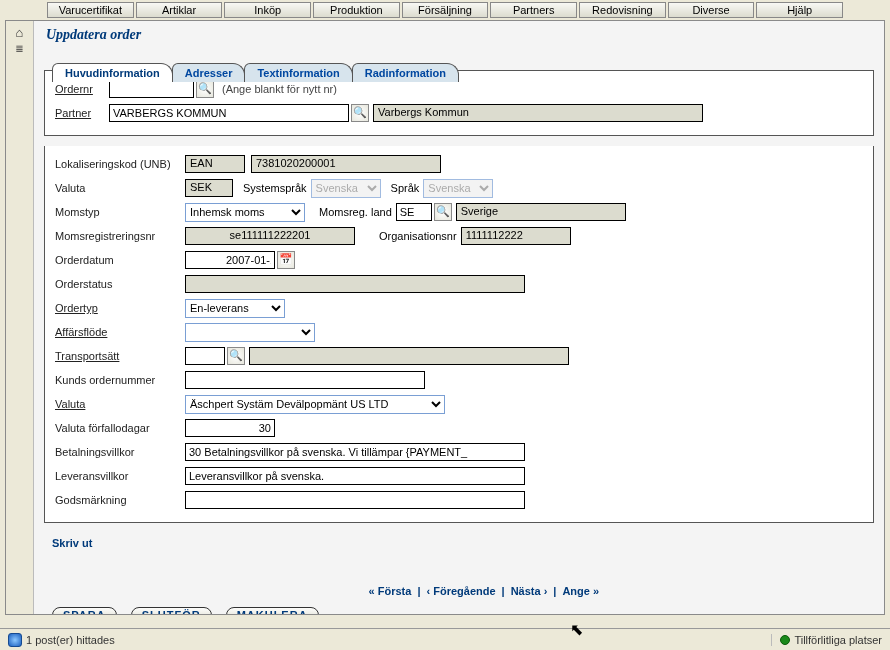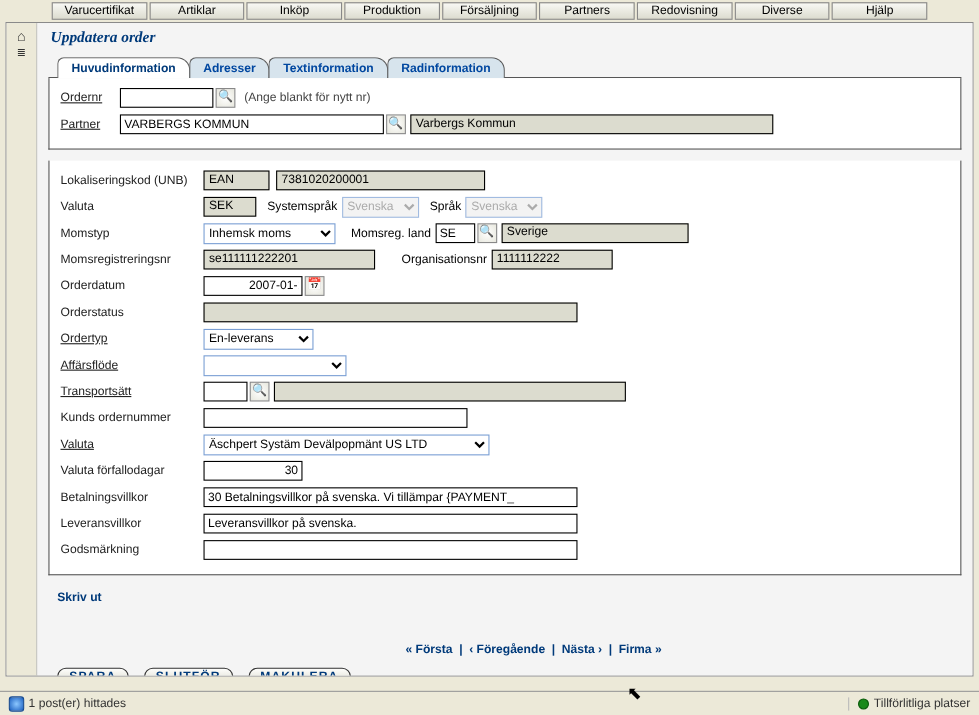--- a/index.html
+++ b/index.html
@@ -5,21 +5,21 @@
   * { box-sizing: border-box; font-family: Tahoma, Verdana, sans-serif; font-size: 11px; }
   body { margin: 0; padding: 0; background: #ece9d8; width: 890px; height: 650px; overflow: hidden; }
   .top-menu { display: flex; padding: 2px 46px; background: #ece9d8; }
   .top-menu-item { flex: 1; text-align: center; background: linear-gradient(#f8f8f4, #dcdccf); border: 1px solid #888; padding: 1px 4px; margin: 0 1px; cursor: pointer; }
   .main-area { display: flex; height: 595px; background: #f4f4f4; border: 1px solid #8a8a8a; margin: 0 5px; }
   .left-gutter { width: 28px; background: #ece9d8; border-right: 1px solid #bbb; padding-top: 4px; text-align: center; }
   .left-gutter span { display:block; font-size:13px; color:#333; line-height:16px;}
   .content { flex: 1; padding: 4px 10px 6px 10px; overflow: hidden; background:#f4f4f4;}
   .page-title { font-size: 14px; font-weight: bold; color: #003a7a; margin: 2px 0 8px 2px; font-family: Georgia, serif; font-style: italic;}
   .tabs { display: flex; align-items: flex-end; border-bottom: 1px solid #555; padding-left: 8px;}
-  .tab { padding: 3px 12px 3px 12px; margin-right: -1px; border: 1px solid #555; border-bottom: none; border-radius: 6px 12px 0 0; position: relative; top: 1px; cursor: pointer;}
+  .tab { padding: 3px 12px 3px 12px; margin-right: -1px; border: 1px solid #555; border-bottom: none; border-radius: 6px 12px 0 0; position: relative; top: 12px; cursor: pointer;}
   .tab.active { background: #fff; font-weight: bold; color: #003a7a;}
   .tab.inactive { background: #d7e4ed; color: #0047a0; font-weight: bold;}
   .panel { background: #fff; border: 1px solid #555; border-top: none; padding: 8px 10px; margin-bottom: 10px;}
   .row { display: flex; align-items: center; margin-bottom: 4px; min-height: 20px;}
   .lbl { width: 130px; color: #222; }
   .lbl-u { text-decoration: underline; }
   input.text { border: 1px solid #000; height: 18px; padding: 1px 3px; background: #fff; }
   select { border: 1px solid #7a9fd4; background: #fff; height: 19px; }
   select.ro { background: #eee; color:#888;}
   .btn-icon { width: 18px; height: 18px; border: 1px solid #888; background: radial-gradient(#fff,#e7e7dd); text-align: center; line-height: 14px; cursor: pointer; margin-left: 2px; font-size:11px;}
@@ -98,21 +98,21 @@
       <div class="row">
         <span class="lbl">Momstyp</span>
         <select style="width:120px;"><option>Inhemsk moms</option></select>
         <span style="margin-left:14px;">Momsreg. land</span>
         <input class="text" style="width: 36px; margin-left: 4px;" value="SE">
         <span class="btn-icon">🔍</span>
         <span class="ro-box" style="width:170px; margin-left:4px;">Sverige</span>
       </div>
       <div class="row">
         <span class="lbl">Momsregistreringsnr</span>
-        <span class="ro-box" style="width:156px;">se111111222201</span>
+        <span class="ro-box" style="width:170px;text-align:center;">se111111222201</span>
         <span style="margin-left:24px;">Organisationsnr</span>
         <span class="ro-box" style="width:110px; margin-left:4px;">1111112222</span>
       </div>
       <div class="row">
         <span class="lbl">Orderdatum</span>
         <input class="text" style="width: 90px; padding-left: 40px;" value="2007-01-15">
         <span class="btn-icon">📅</span>
       </div>
       <div class="row">
         <span class="lbl">Orderstatus</span>
@@ -164,21 +164,21 @@
         <span class="action-btn">SPARA</span>
         <span class="action-btn">SLUTFÖR</span>
         <span class="action-btn">MAKULERA</span>
         <span style="width:30px;"></span>
         <a>« Första</a>
           <span>|</span>
         <a>‹ Föregående</a>
           <span>|</span>
         <a>Nästa ›</a>
           <span>|</span>
-        <a>Firma »</a>
+        <a>Ange »</a>
       </div>
     </div>
 
   </div>
 </div>
 
 <div class="status-bar">
   <div class="status-ie">
     <span class="ie-icon"></span>
     <span>1 post(er) hittades</span>

